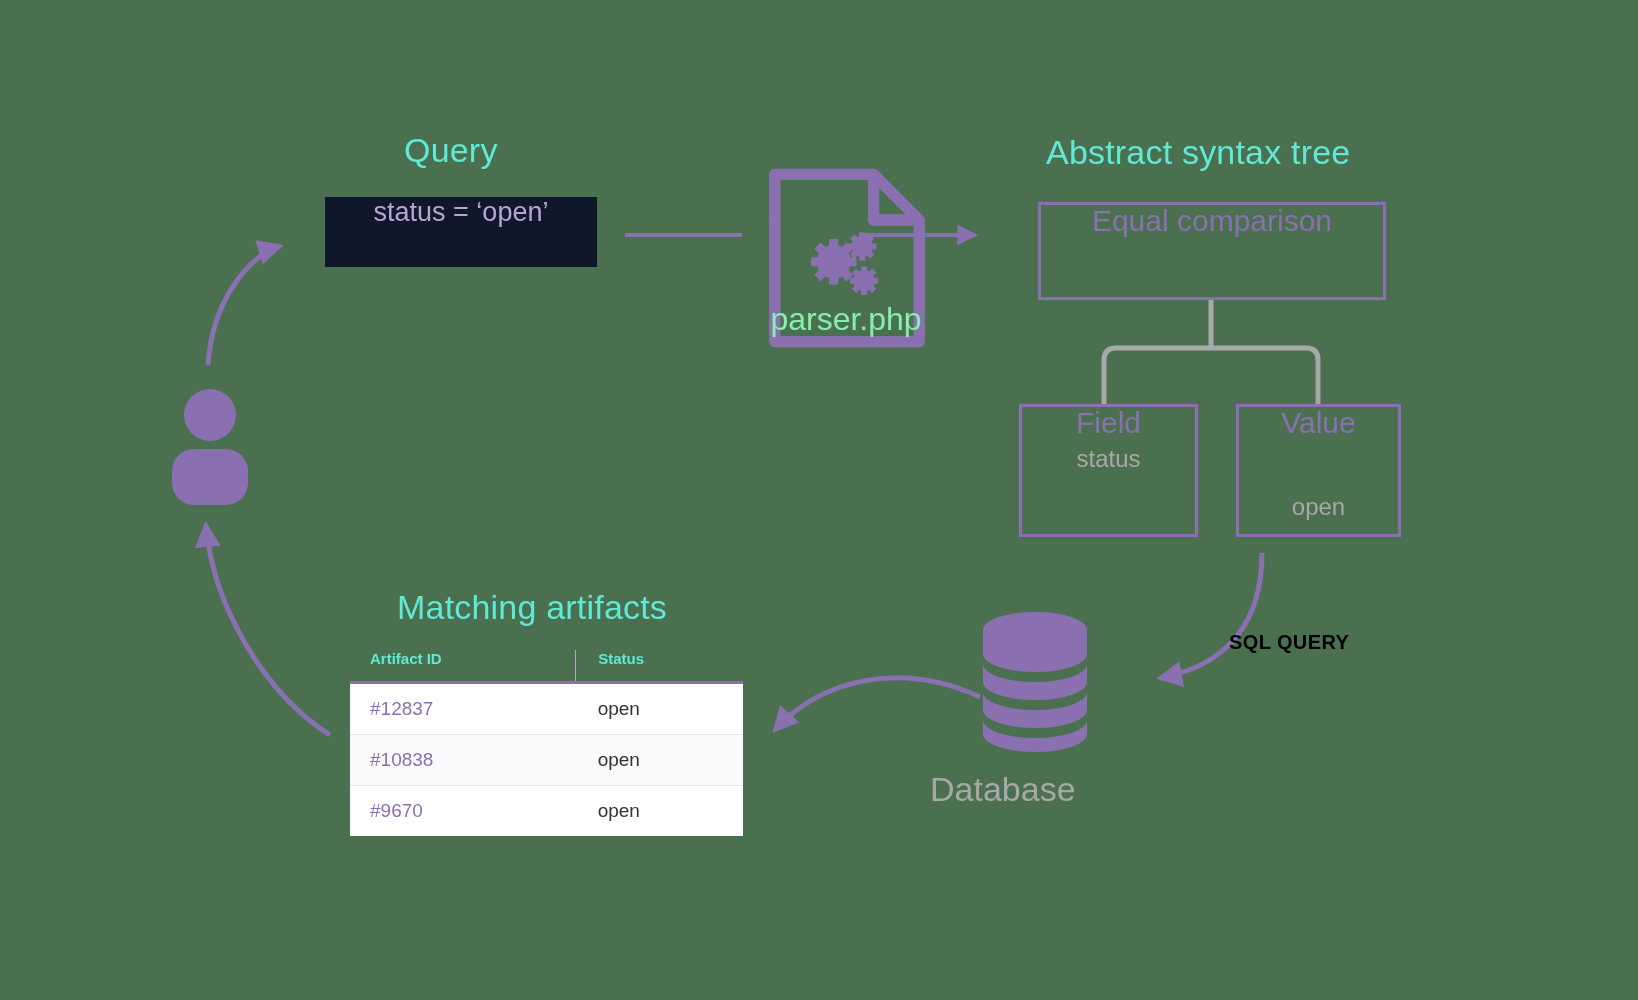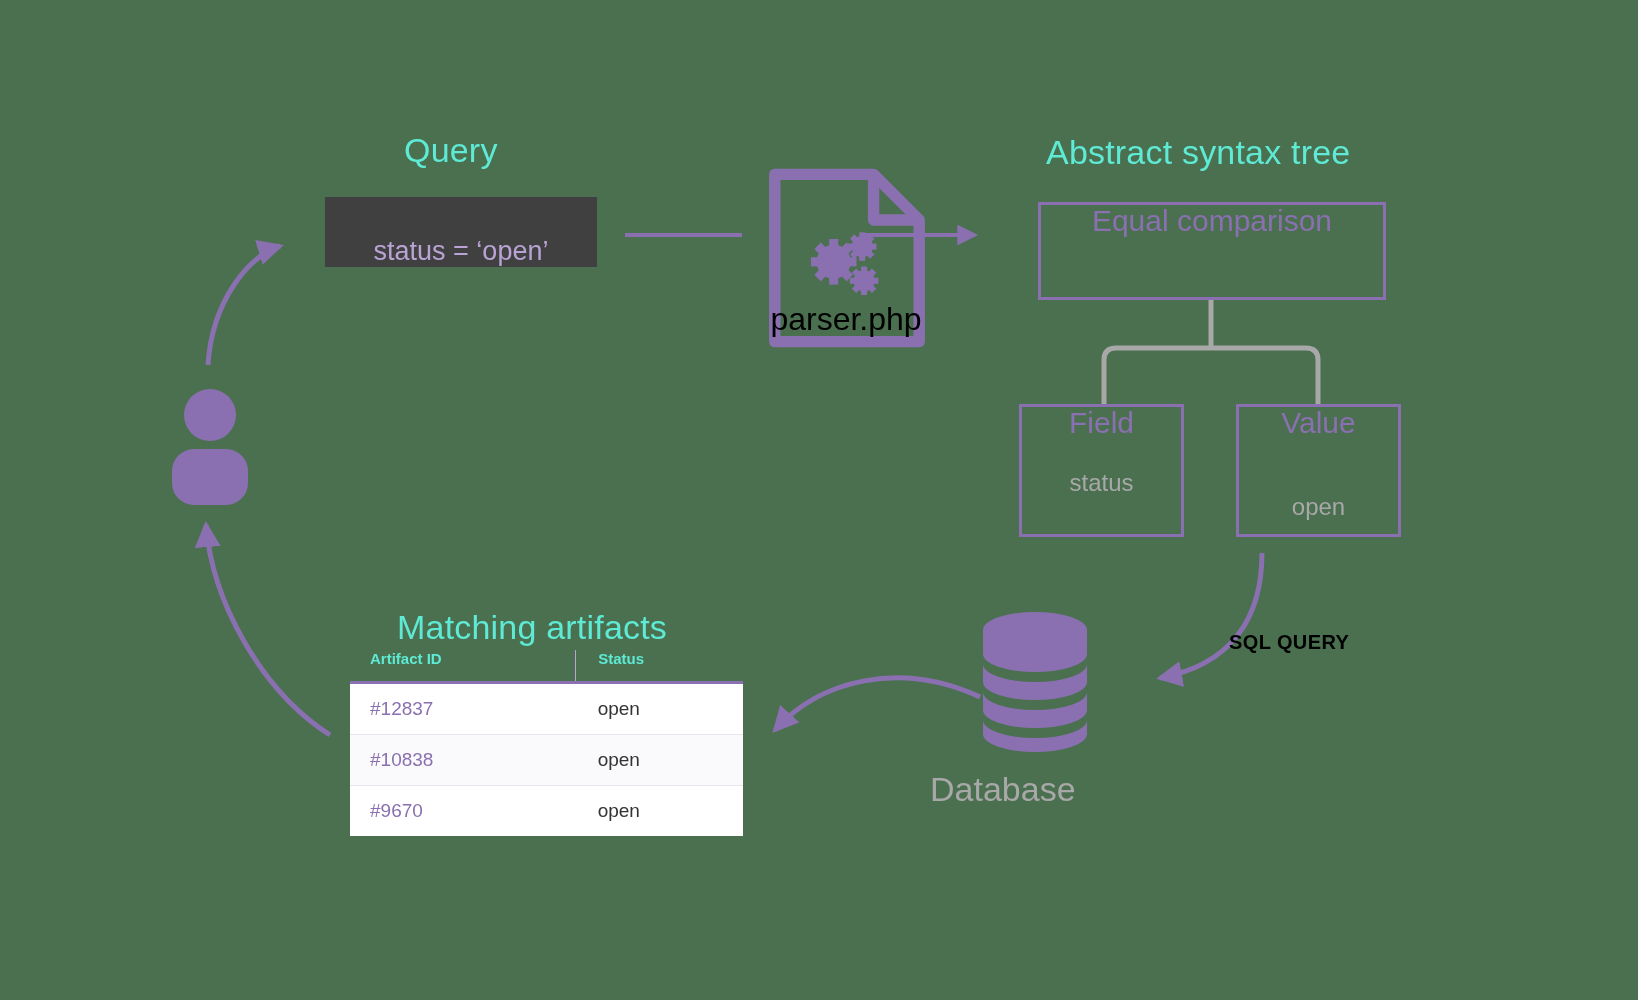--- a/index.html
+++ b/index.html
@@ -16,48 +16,48 @@
   .title{
     position:absolute;
     color:#5eead4;
     font-size:34px;
     font-weight:400;
     white-space:nowrap;
     letter-spacing:.2px;
   }
   #title-query{left:404px;top:131px;}
   #title-ast{left:1046px;top:133px;}
-  #title-artifacts{left:397px;top:608px;}
+  #title-artifacts{left:397px;top:588px;}
 
   
   #query-box{
     position:absolute;left:325px;top:197px;width:272px;height:70px;
-    background:#404040;
-    display:flex;align-items:flex-end;justify-content:center;
+    background:#0f172a;
+    display:flex;align-items:flex-start;justify-content:center;
   }
   #query-text{
     color:#b9a3d4;font-size:27px;white-space:nowrap;
   }
 
   
   #parser-wrap{position:absolute;left:752px;top:163px;width:190px;height:190px;}
   #parser-label{
     position:absolute;left:716px;top:301px;width:260px;text-align:center;
-    color:#000000;font-size:32px;white-space:nowrap;
+    color:#86efac;font-size:32px;white-space:nowrap;
   }
 
   
   .ast-box{
     position:absolute;
     border:3px solid #8a70b0;
     box-sizing:border-box;
     display:flex;flex-direction:column;align-items:center;
   }
   #ast-root{left:1038px;top:202px;width:348px;height:98px;}
-  #ast-field{left:1019px;top:404px;width:165px;height:133px;gap:24px;}
+  #ast-field{left:1019px;top:404px;width:179px;height:133px;}
   #ast-value{left:1236px;top:404px;width:165px;height:133px;gap:48px;}
   .ast-main{color:#8a70b0;font-size:30px;line-height:1.05;white-space:nowrap;}
   .ast-sub{color:#a8a8a8;font-size:24px;margin-top:6px;white-space:nowrap;}
 
   
   #db-wrap{position:absolute;left:975px;top:612px;width:120px;height:140px;}
   #db-label{
     position:absolute;left:930px;top:770px;width:215px;
     color:#a8a8a8;font-size:34px;white-space:nowrap;
   }

